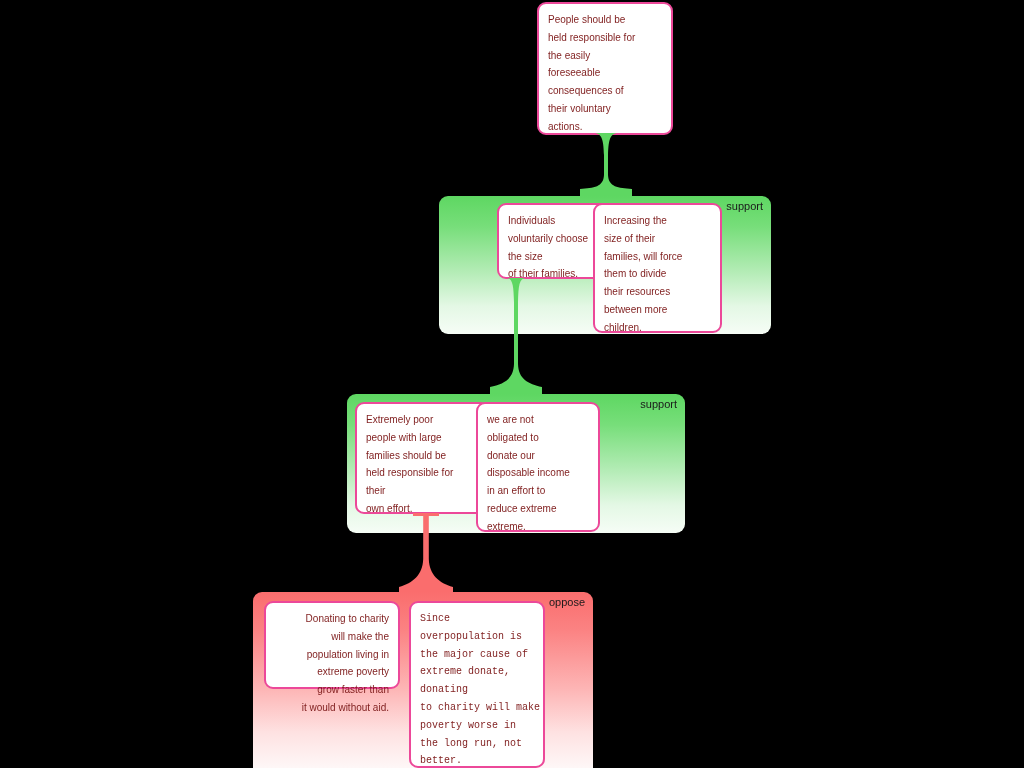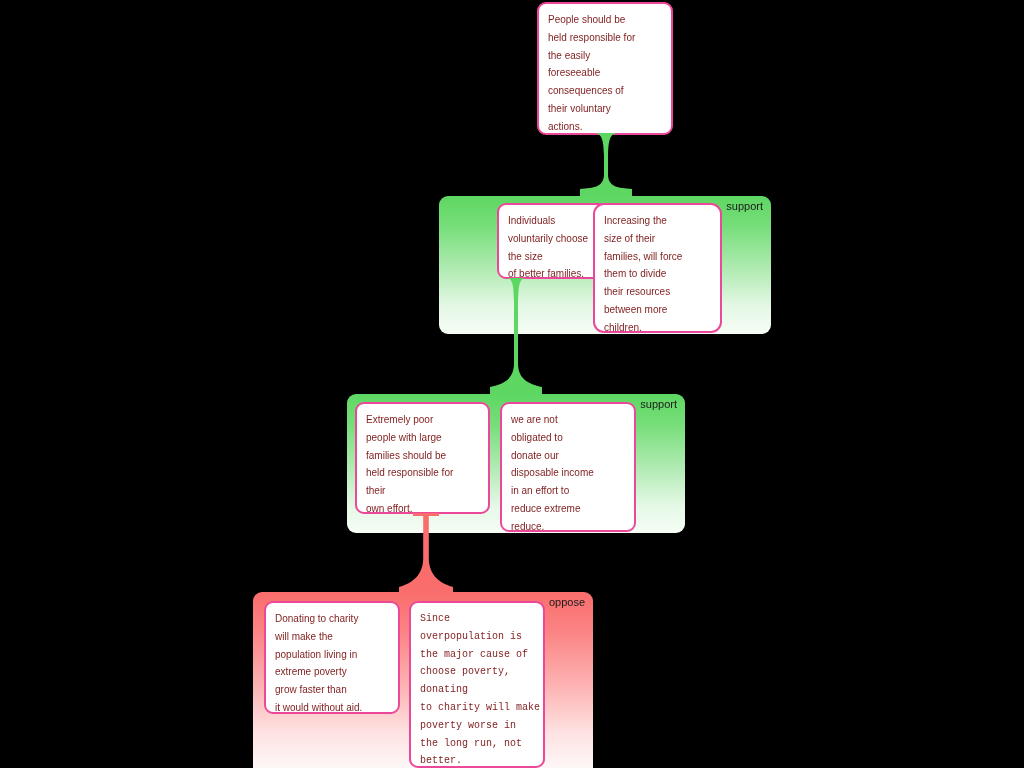--- a/index.html
+++ b/index.html
@@ -88,24 +88,24 @@
   </div>
 
   <div class="panel support" id="group-support-1" style="left:439px; top:196px; width:332px; height:138px;">
     <div class="panel-label">support</div>
   </div>
 
   <div class="card" style="left:449px; top:203px; width:136px; height:76px;margin-left:48px;">
     <div class="line">Individuals</div>
     <div class="line">voluntarily choose</div>
     <div class="line">the size</div>
-    <div class="line">of better families.</div>
+    <div class="line">of their families.</div>
   </div>
 
-  <div class="card" style="left:593px; top:203px; width:129px; height:130px;border-radius:11px;">
+  <div class="card" style="left:593px; top:203px; width:129px; height:130px;">
     <div class="line">Increasing the</div>
     <div class="line">size of their</div>
     <div class="line">families, will force</div>
     <div class="line">them to divide</div>
     <div class="line">their resources</div>
     <div class="line">between more</div>
     <div class="line">children.</div>
   </div>
 
   <div class="conn" style="left:488px; top:278px; width:56px; height:118px;">
@@ -120,55 +120,55 @@
 
   <div class="card" style="left:355px; top:402px; width:135px; height:112px;">
     <div class="line">Extremely poor</div>
     <div class="line">people with large</div>
     <div class="line">families should be</div>
     <div class="line">held responsible for</div>
     <div class="line">their</div>
     <div class="line">own effort.</div>
   </div>
 
-  <div class="card" style="left:500px; top:402px; width:136px; height:130px;">
+  <div class="card" style="left:476px; top:402px; width:124px; height:130px;">
     <div class="line">we are not</div>
     <div class="line">obligated to</div>
     <div class="line">donate our</div>
     <div class="line">disposable income</div>
     <div class="line">in an effort to</div>
     <div class="line">reduce extreme</div>
-    <div class="line">reduce.</div>
+    <div class="line">extreme.</div>
   </div>
 
   <div class="conn" style="left:396px; top:513px; width:60px; height:83px;">
     <svg width="60" height="83" viewBox="0 0 60 83">
       <rect x="17" y="0" width="26" height="3" fill="#fa6d6d"></rect>
       <path d="M 27.2 3 L 27.2 46 C 26.6 62 17 70 3 74 L 3 83 L 57 83 L 57 74 C 43 70 33.4 62 32.8 46 L 32.8 3 Z" fill="#fa6d6d"></path>
     </svg>
   </div>
 
   <div class="panel oppose" id="group-oppose-1" style="left:253px; top:592px; width:340px; height:176px; border-bottom-left-radius:0; border-bottom-right-radius:0;">
     <div class="panel-label">oppose</div>
   </div>
 
-  <div class="card" style="left:264px; top:601px; width:136px; height:113px;">
+  <div class="card" style="left:264px; top:601px; width:136px; height:88px;text-align:right;">
     <div class="line">Donating to charity</div>
     <div class="line">will make the</div>
     <div class="line">population living in</div>
     <div class="line">extreme poverty</div>
     <div class="line">grow faster than</div>
     <div class="line">it would without aid.</div>
   </div>
 
   <div class="card" style="left:409px; top:601px; width:136px; height:167px;font-family:Liberation Mono, monospace;">
     <div class="line">Since</div>
     <div class="line">overpopulation is</div>
     <div class="line">the major cause of</div>
-    <div class="line">choose poverty,</div>
+    <div class="line">extreme donate,</div>
     <div class="line">donating</div>
     <div class="line">to charity will make</div>
     <div class="line">poverty worse in</div>
     <div class="line">the long run, not</div>
     <div class="line">better.</div>
   </div>
 
 </div>
 
 </body></html>

